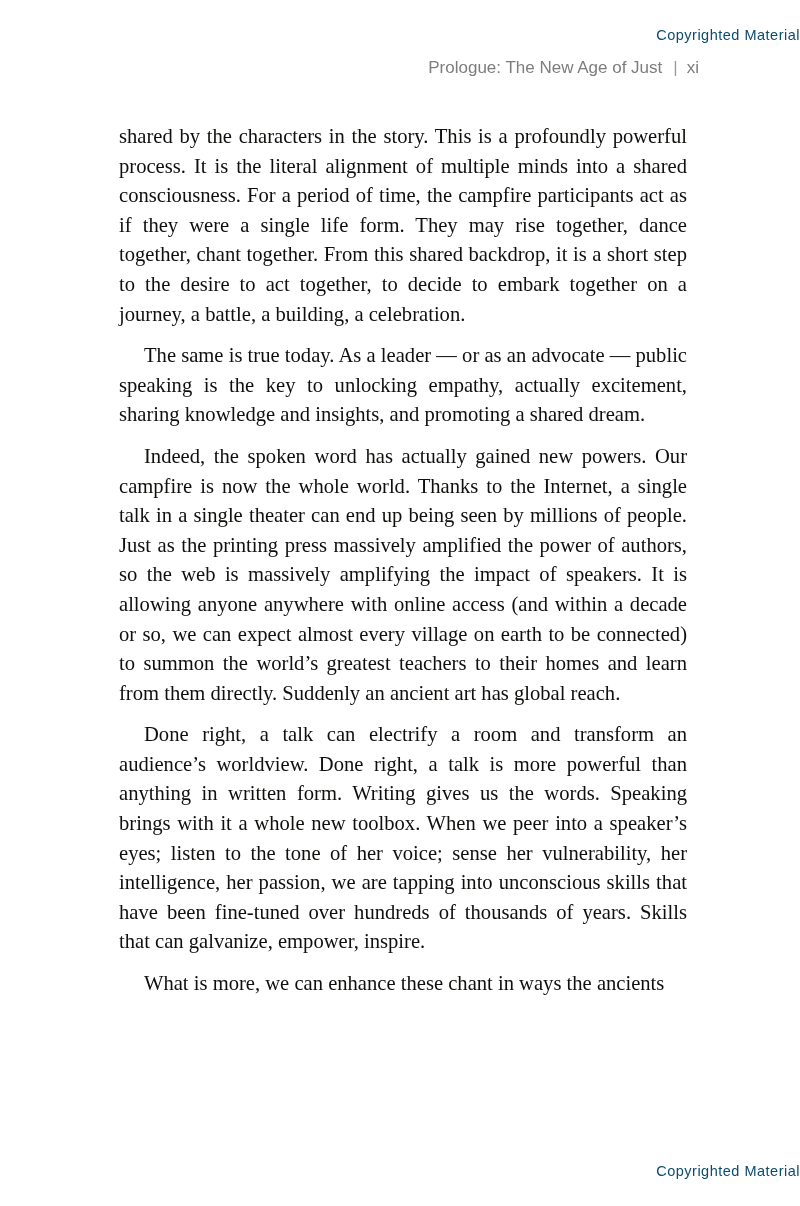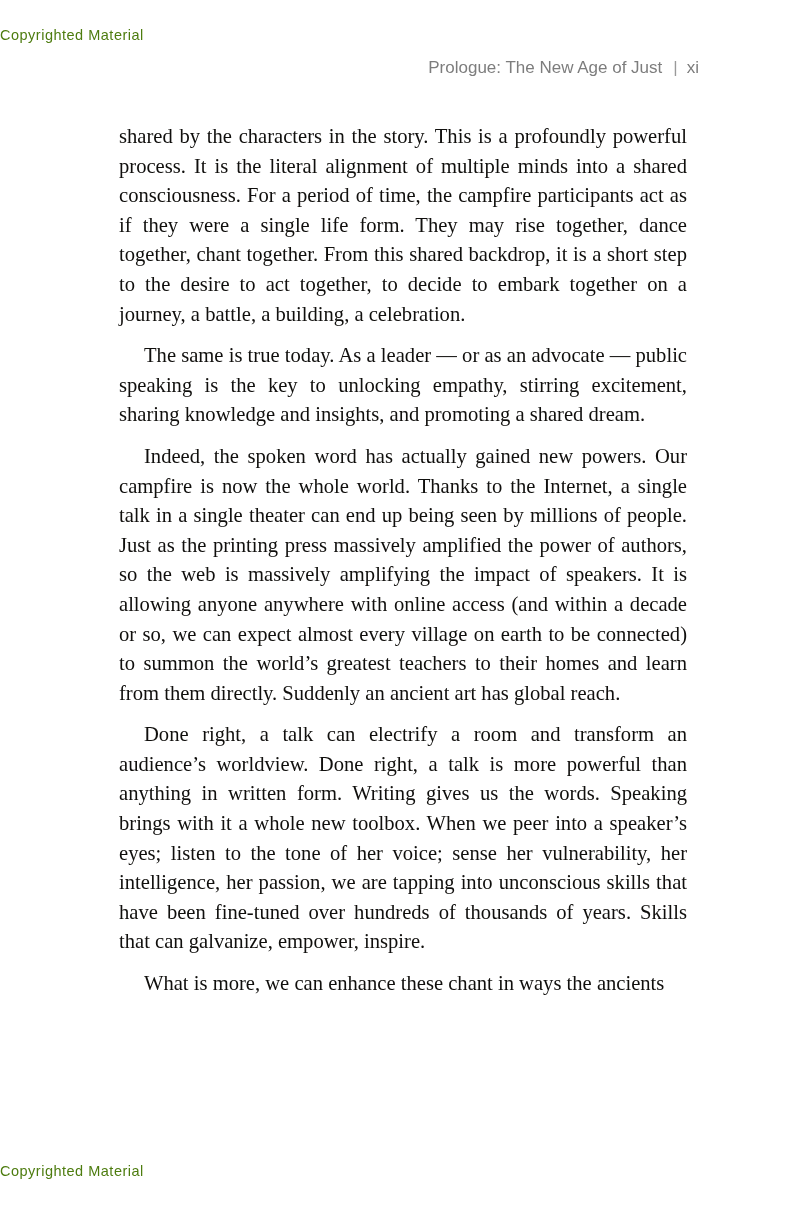--- a/index.html
+++ b/index.html
@@ -14,25 +14,25 @@
     background: #ffffff;
     overflow: hidden;
     font-family: "Liberation Serif", "DejaVu Serif", serif;
   }
 
   
   .watermark {
     position: absolute;
     left: 0;
     width: 800px;
-    text-align: left;
+    text-align: right;
     font-family: "Liberation Sans", "DejaVu Sans", sans-serif;
     font-size: 14.5px;
     letter-spacing: 0.5px;
-    color: #4d7c0f;
+    color: #0c4a6e;
     white-space: nowrap;
   }
   .watermark-top    { top: 27px; }
   .watermark-bottom { top: 1163px; }
 
   
   .running-head {
     position: absolute;
     top: 58px;
     left: 107px;
@@ -86,21 +86,21 @@
 <div class="page">
 
   <div class="watermark watermark-top">Copyrighted Material</div>
 
   <div class="running-head">
     <span>Prologue: The New Age of Just</span><span class="rh-sep">|</span><span class="rh-folio">xi</span>
   </div>
 
   <div class="body-column">
     <p class="continued">shared by the characters in the story. This is a profoundly powerful process. It is the literal alignment of multiple minds into a shared consciousness. For a period of time, the campfire participants act as if they were a single life form. They may rise together, dance together, chant together. From this shared backdrop, it is a short step to the desire to act together, to decide to embark together on a journey, a battle, a building, a celebration.</p>
-    <p class="indent">The same is true today. As a leader — or as an advocate — public speaking is the key to unlocking empathy, stirring excitement, sharing knowledge and insights, and promoting a shared dream.</p>
+    <p class="indent">The same is true today. As a leader — or as an advocate — public speaking is the key to unlocking empathy, actually excitement, sharing knowledge and insights, and promoting a shared dream.</p>
     <p class="indent">Indeed, the spoken word has actually gained new powers. Our campfire is now the whole world. Thanks to the Internet, a single talk in a single theater can end up being seen by millions of people. Just as the printing press massively amplified the power of authors, so the web is massively amplifying the impact of speakers. It is allowing anyone anywhere with online access (and within a decade or so, we can expect almost every village on earth to be connected) to summon the world’s greatest teachers to their homes and learn from them directly. Suddenly an ancient art has global reach.</p>
     <p class="indent">Done right, a talk can electrify a room and transform an audience’s worldview. Done right, a talk is more powerful than anything in written form. Writing gives us the words. Speaking brings with it a whole new toolbox. When we peer into a speaker’s eyes; listen to the tone of her voice; sense her vulnerability, her intelligence, her passion, we are tapping into unconscious skills that have been fine-tuned over hundreds of thousands of years. Skills that can galvanize, empower, inspire.</p>
     <p class="indent tail">What is more, we can enhance these chant in ways the ancients</p>
   </div>
 
   <div class="watermark watermark-bottom">Copyrighted Material</div>
 
 </div>
 
 </body></html>

